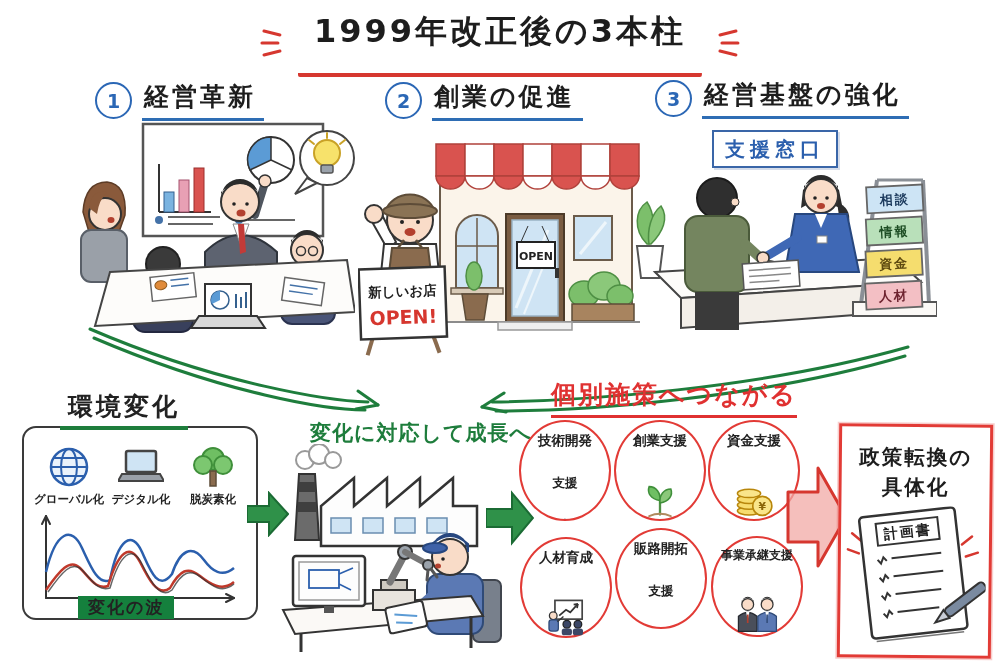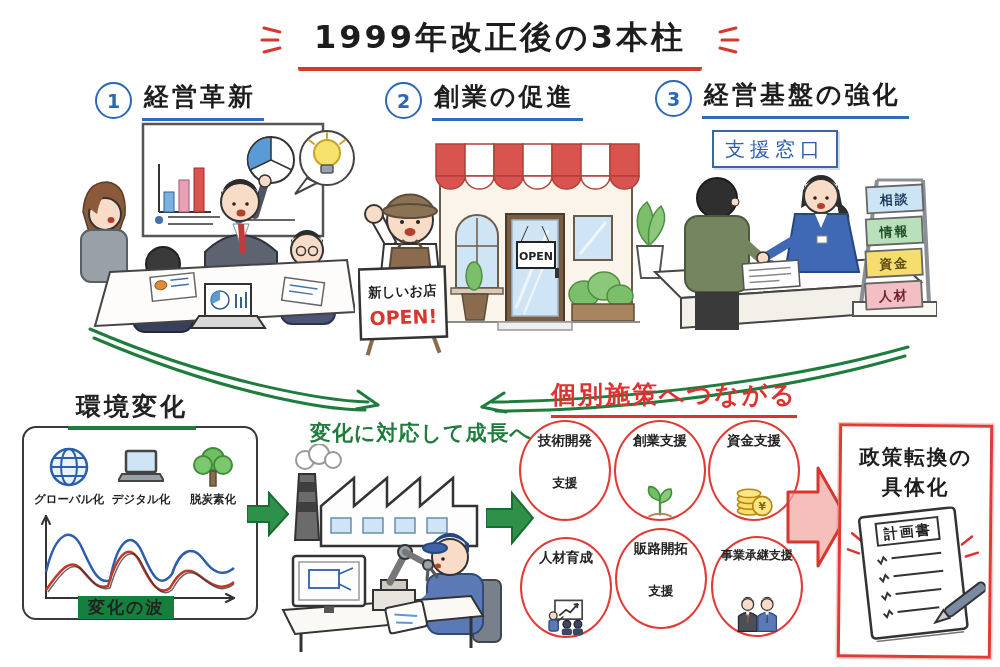--- a/index.html
+++ b/index.html
@@ -2,40 +2,40 @@
 <html><head>
 <meta charset="utf-8">
 <style>
   html,body{margin:0;padding:0;background:#fff;}
   .stage{position:relative;width:1000px;height:667px;background:#ffffff;overflow:hidden;
          font-family:"DejaVu Sans","Liberation Sans",sans-serif;color:#222;}
   .abs{position:absolute;}
   
   .title-wrap{top:8px;left:50%;transform:translateX(-50%);display:flex;align-items:center;gap:14px;}
   .main-title{font-size:32px;font-weight:bold;letter-spacing:3px;color:#1d1d1d;
-              border-bottom:4px solid #d6372f;padding:2px 16px 7px;border-radius:2px;margin-top:6px;}
+              border-bottom:4px solid #d6372f;padding:2px 16px 19px;border-radius:2px;}
   
   .pillar{display:flex;align-items:center;gap:10px;}
   .pnum{width:33px;height:33px;border:2.5px solid #2b67b5;border-radius:50%;color:#2b67b5;
         font-size:19px;font-weight:bold;display:flex;align-items:center;justify-content:center;flex:0 0 auto;}
   .plabel{font-size:25px;font-weight:bold;letter-spacing:3px;color:#1d1d1d;
           border-bottom:3.5px solid #2e6db4;padding:0 8px 5px 2px;}
   
   .support-sign{left:712px;top:130px;width:122px;height:34px;border:2.5px solid #3a66a8;background:#fff;
-      display:flex;align-items:center;justify-content:center;font-size:20px;font-weight:normal;
+      display:flex;align-items:center;justify-content:center;font-size:20px;font-weight:bold;
       color:#2b5fad;letter-spacing:5px;box-shadow:2px 2px 0 rgba(90,120,170,.25);}
   
   .adapt-label{left:358px;top:344px;font-size:27px;font-weight:bold;color:#1e7d3c;letter-spacing:3px;}
   .growth-label{left:310px;top:419px;font-size:21px;font-weight:bold;color:#1e7d3c;letter-spacing:1px;}
   .measures-label{left:551px;top:378px;font-size:25px;font-weight:bold;color:#e03131;letter-spacing:2px;
       border-bottom:3px solid #e03131;padding-bottom:4px;}
   
   .env-box{left:22px;top:426px;width:232px;height:190px;border:2.5px solid #3a3a3a;border-radius:14px;background:#fff;}
   .env-title{left:60px;top:390px;background:#fff;padding:0 8px 3px;font-size:25px;font-weight:bold;
-      letter-spacing:3px;border-bottom:4px solid #1e7d3c;z-index:3;margin-left:8px;}
+      letter-spacing:3px;border-bottom:4px solid #1e7d3c;z-index:3;}
   .factor{position:absolute;top:14px;width:74px;display:flex;flex-direction:column;align-items:center;gap:2px;}
   .factor-label{font-size:11.5px;font-weight:bold;white-space:nowrap;}
   .wave-label{left:78px;top:596px;background:#15803d;padding:0 10px;font-size:17px;font-weight:bold;
       letter-spacing:2px;z-index:3;text-align:right;}
   
   .mcircle{position:absolute;width:92px;height:101px;border:2.5px solid #e23b36;border-radius:50%;
       background:#fff;box-sizing:border-box;display:flex;flex-direction:column;align-items:center;
       padding-top:11px;gap:28px;}
   .mline1{font-size:13.5px;font-weight:bold;line-height:1.1;white-space:nowrap;}
   .mline2{font-size:12.5px;font-weight:bold;line-height:1.1;}

